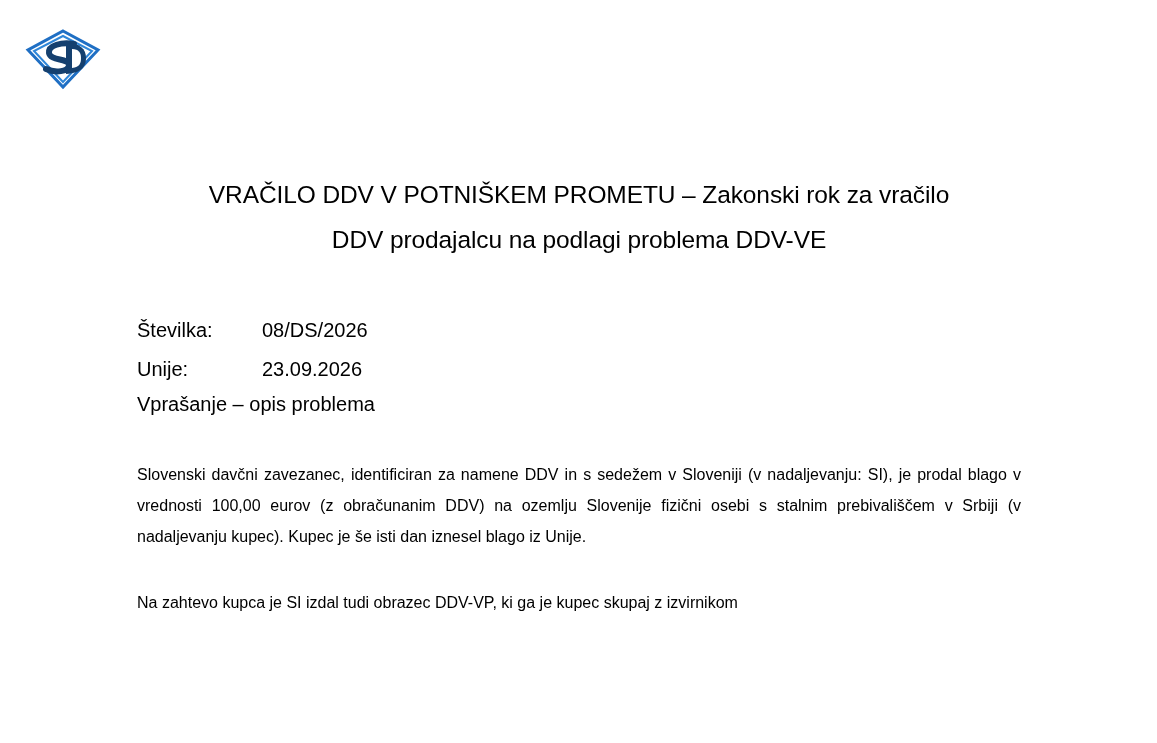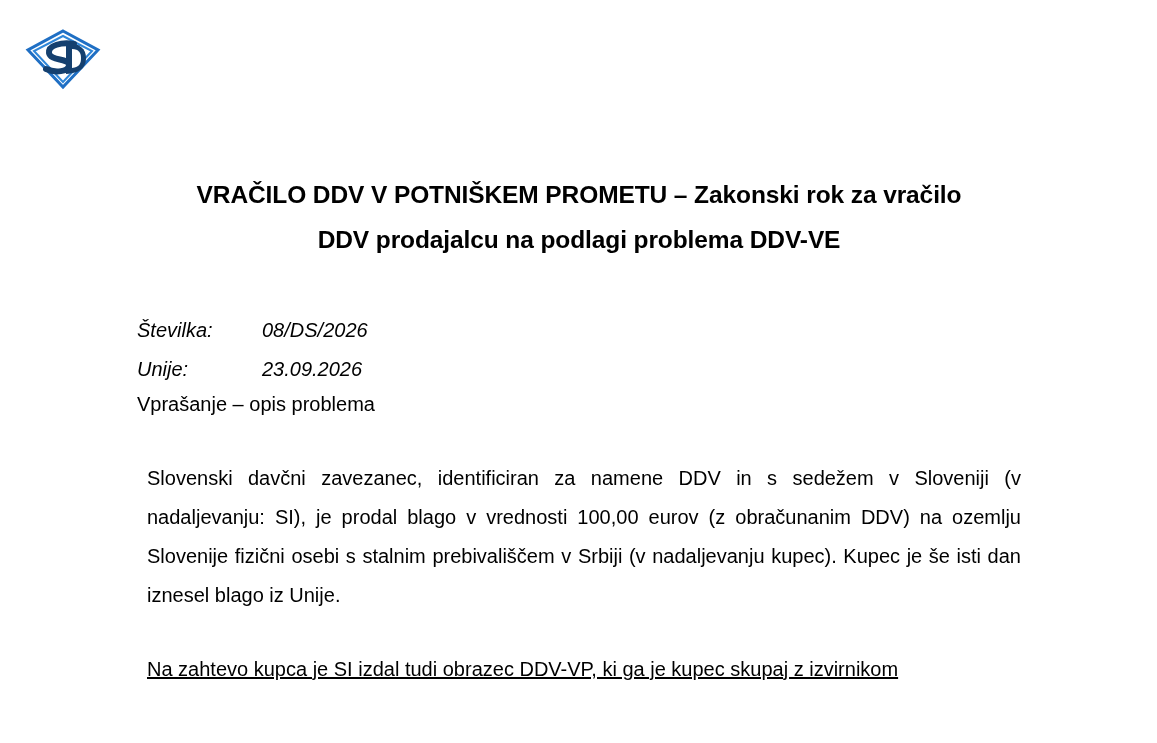--- a/index.html
+++ b/index.html
@@ -31,59 +31,56 @@
   .doc-body {
     position: absolute;
     left: 137px;
     top: 0;
     width: 884px;
   }
   .title {
     margin-top: 172px;
     text-align: center;
     font-size: 24.5px;
-    font-weight: bold;
+    font-weight: normal;
     line-height: 1.85;
     letter-spacing: -0.1px;
   }
   .title .line2 {
     display: block;
   }
   .meta {
     margin-top: 48px;
     font-size: 20px;
     line-height: 1.95;
   }
   .meta-row {
     display: block;
     white-space: nowrap;
-    font-style: italic;
   }
   .meta-label {
     display: inline-block;
     width: 125px;
   }
   .meta-value {
     display: inline-block;
   }
   .section-heading {
     font-size: 20px;
     line-height: 1.5;
   }
   .para {
     margin-top: 40px;
-    font-size: 20px;
+    font-size: 16px;
     line-height: 1.95;
     text-align: justify;
     text-justify: inter-word;
-    margin-left: 10px;
   }
   .para.last {
     margin-top: 35px;
-    text-decoration: underline;
   }
 </style>
 </head>
 <body>
 
 <div class="page">
 
   <div class="logo">
     <svg viewBox="0 0 82 62" width="82" height="62" aria-hidden="true">
       <polygon points="41,3 76,22 41,59 6,22" fill="#ffffff" stroke="#1f6fc4" stroke-width="3"></polygon>

